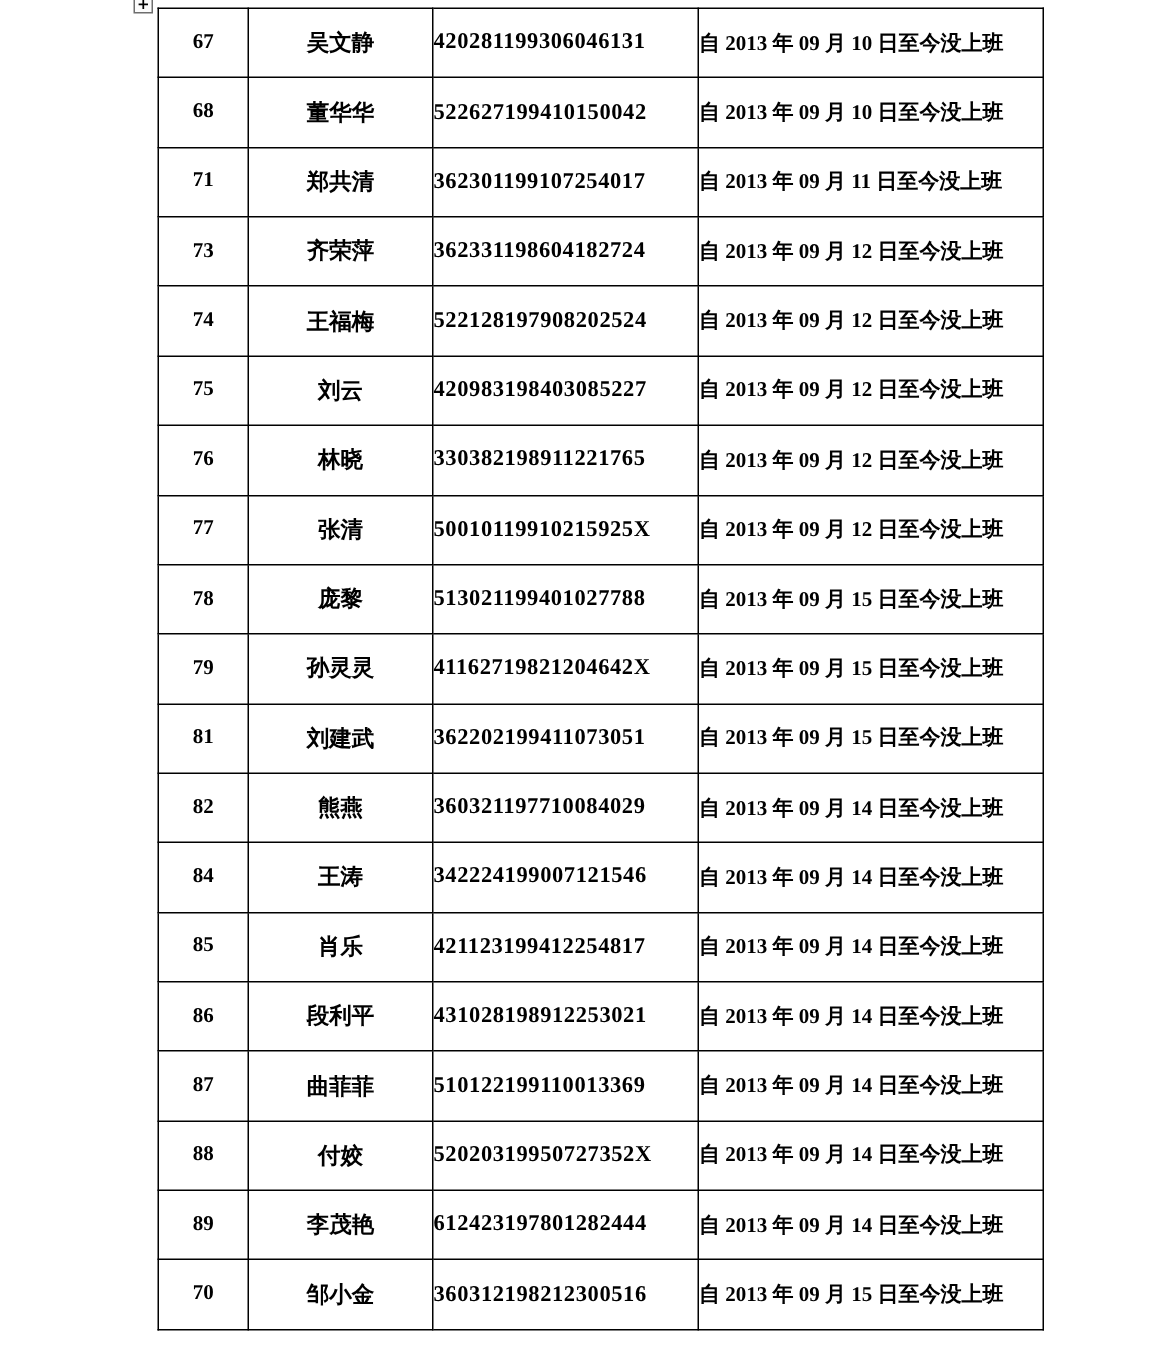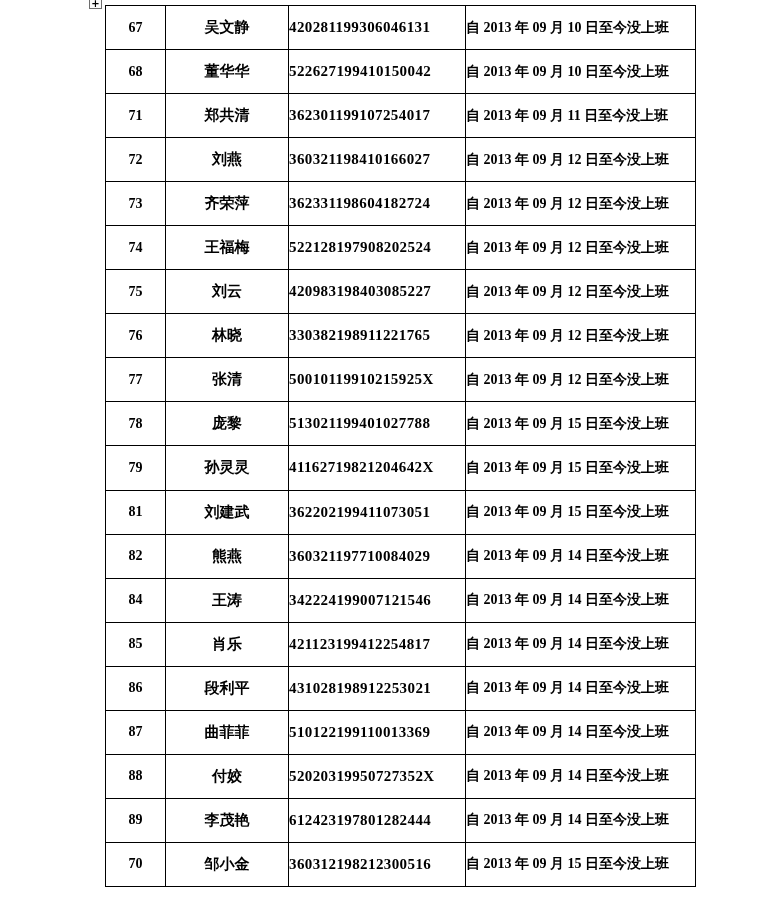--- a/index.html
+++ b/index.html
@@ -96,26 +96,20 @@
           <td class="id_number">522627199410150042</td>
           <td class="status">自 2013 年 09 月 10 日至今没上班</td>
         </tr>
         <tr>
           <td class="no">71</td>
           <td class="name">郑共清</td>
           <td class="id_number">362301199107254017</td>
           <td class="status">自 2013 年 09 月 11 日至今没上班</td>
         </tr>
         <tr>
-          <td class="no">72</td>
-          <td class="name">刘燕</td>
-          <td class="id_number">360321198410166027</td>
-          <td class="status">自 2013 年 09 月 12 日至今没上班</td>
-        </tr>
-        <tr>
           <td class="no">73</td>
           <td class="name">齐荣萍</td>
           <td class="id_number">362331198604182724</td>
           <td class="status">自 2013 年 09 月 12 日至今没上班</td>
         </tr>
         <tr>
           <td class="no">74</td>
           <td class="name">王福梅</td>
           <td class="id_number">522128197908202524</td>
           <td class="status">自 2013 年 09 月 12 日至今没上班</td>

